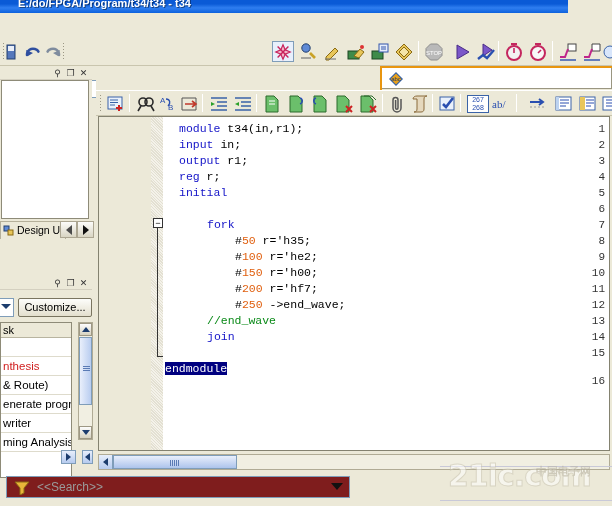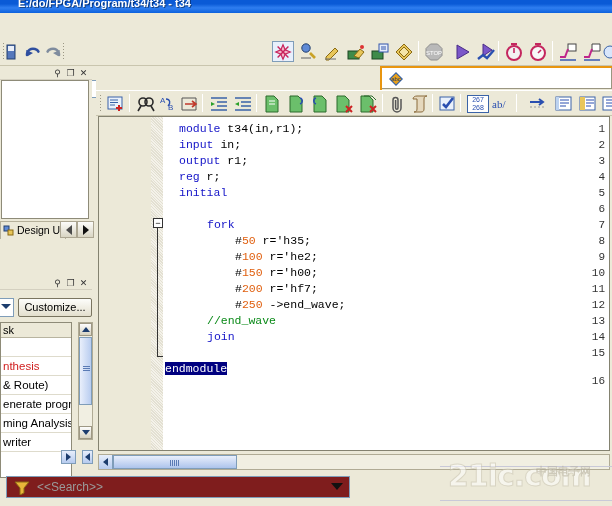--- a/index.html
+++ b/index.html
@@ -8,21 +8,21 @@
     width: 612px; height: 506px;
     overflow: hidden;
     font-family: "Liberation Sans", sans-serif;
     font-size: 11px;
     background: #ece9d8;
   }
   #app { position: relative; width: 612px; height: 506px; background: #ece9d8; }
 
   
   .titlebar {
-    position: absolute; left: 0; top: 0; width: 612px; height: 13px;
+    position: absolute; left: 0; top: 0; width: 568px; height: 13px;
     background: linear-gradient(to bottom, #0a5ad6 0%, #0a5ad6 30%, #2f7ef0 60%, #0d62dd 100%);
     color: #fff; font-weight: bold; font-size: 11px;
     font-family: "Liberation Sans", sans-serif;
     overflow: hidden; white-space: nowrap;
   }
   .titlebar .tb-text {
     position: absolute; left: 18px; top: -3px; letter-spacing: 0px;
     text-shadow: 1px 1px 0 rgba(0,0,0,.45);
   }
 
@@ -376,22 +376,22 @@
     <span style="position:absolute;right:2px;top:5px;width:0;height:0;border-left:5px solid transparent;border-right:5px solid transparent;border-top:5px solid #1c3d6e;"></span>
   </div>
   <div class="cust-btn">Customize...</div>
 
   <div class="task-list">
     <div class="task-head">sk</div>
     <div class="task-row"></div>
     <div class="task-row red">nthesis</div>
     <div class="task-row">&amp; Route)</div>
     <div class="task-row">enerate program</div>
+    <div class="task-row">writer</div>
     <div class="task-row">ming Analysis</div>
-    <div class="task-row">writer</div>
   </div>
 
   <div class="vscroll" style="left:78px; top:322px; height:118px;">
     <div class="btn" style="top:0">
       <span style="width:0;height:0;border-left:4px solid transparent;border-right:4px solid transparent;border-bottom:5px solid #1c3d6e;"></span>
     </div>
     <div class="thumb" style="top:14px;height:68px;">
       <div style="position:absolute;left:3px;top:28px;width:7px;height:6px;background:repeating-linear-gradient(to bottom,#5a7bb5 0 1px,transparent 1px 2px);"></div>
     </div>
     <div class="btn" style="bottom:0">

